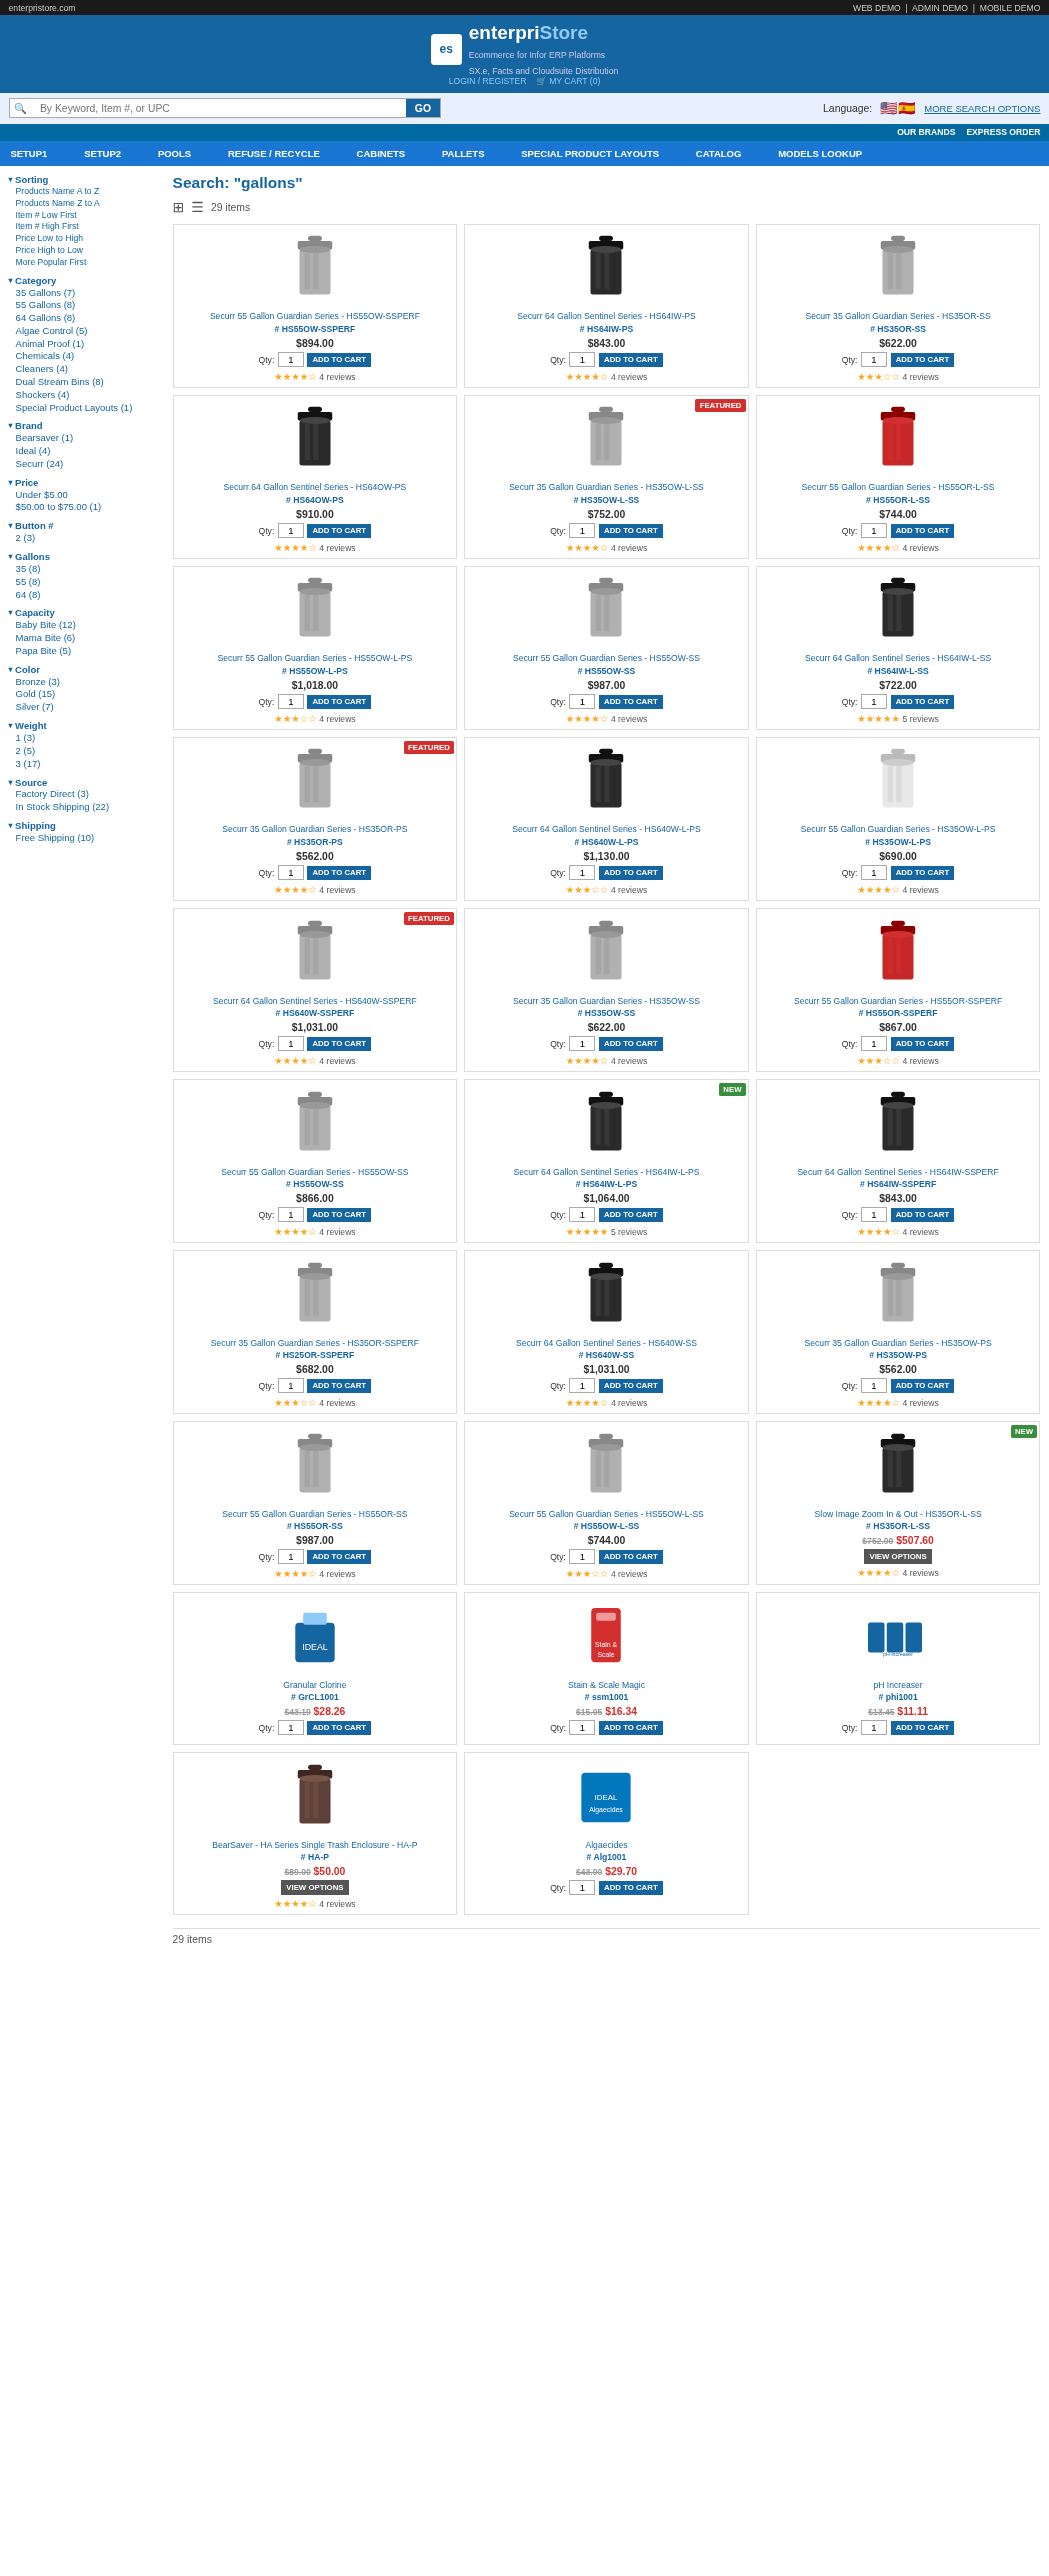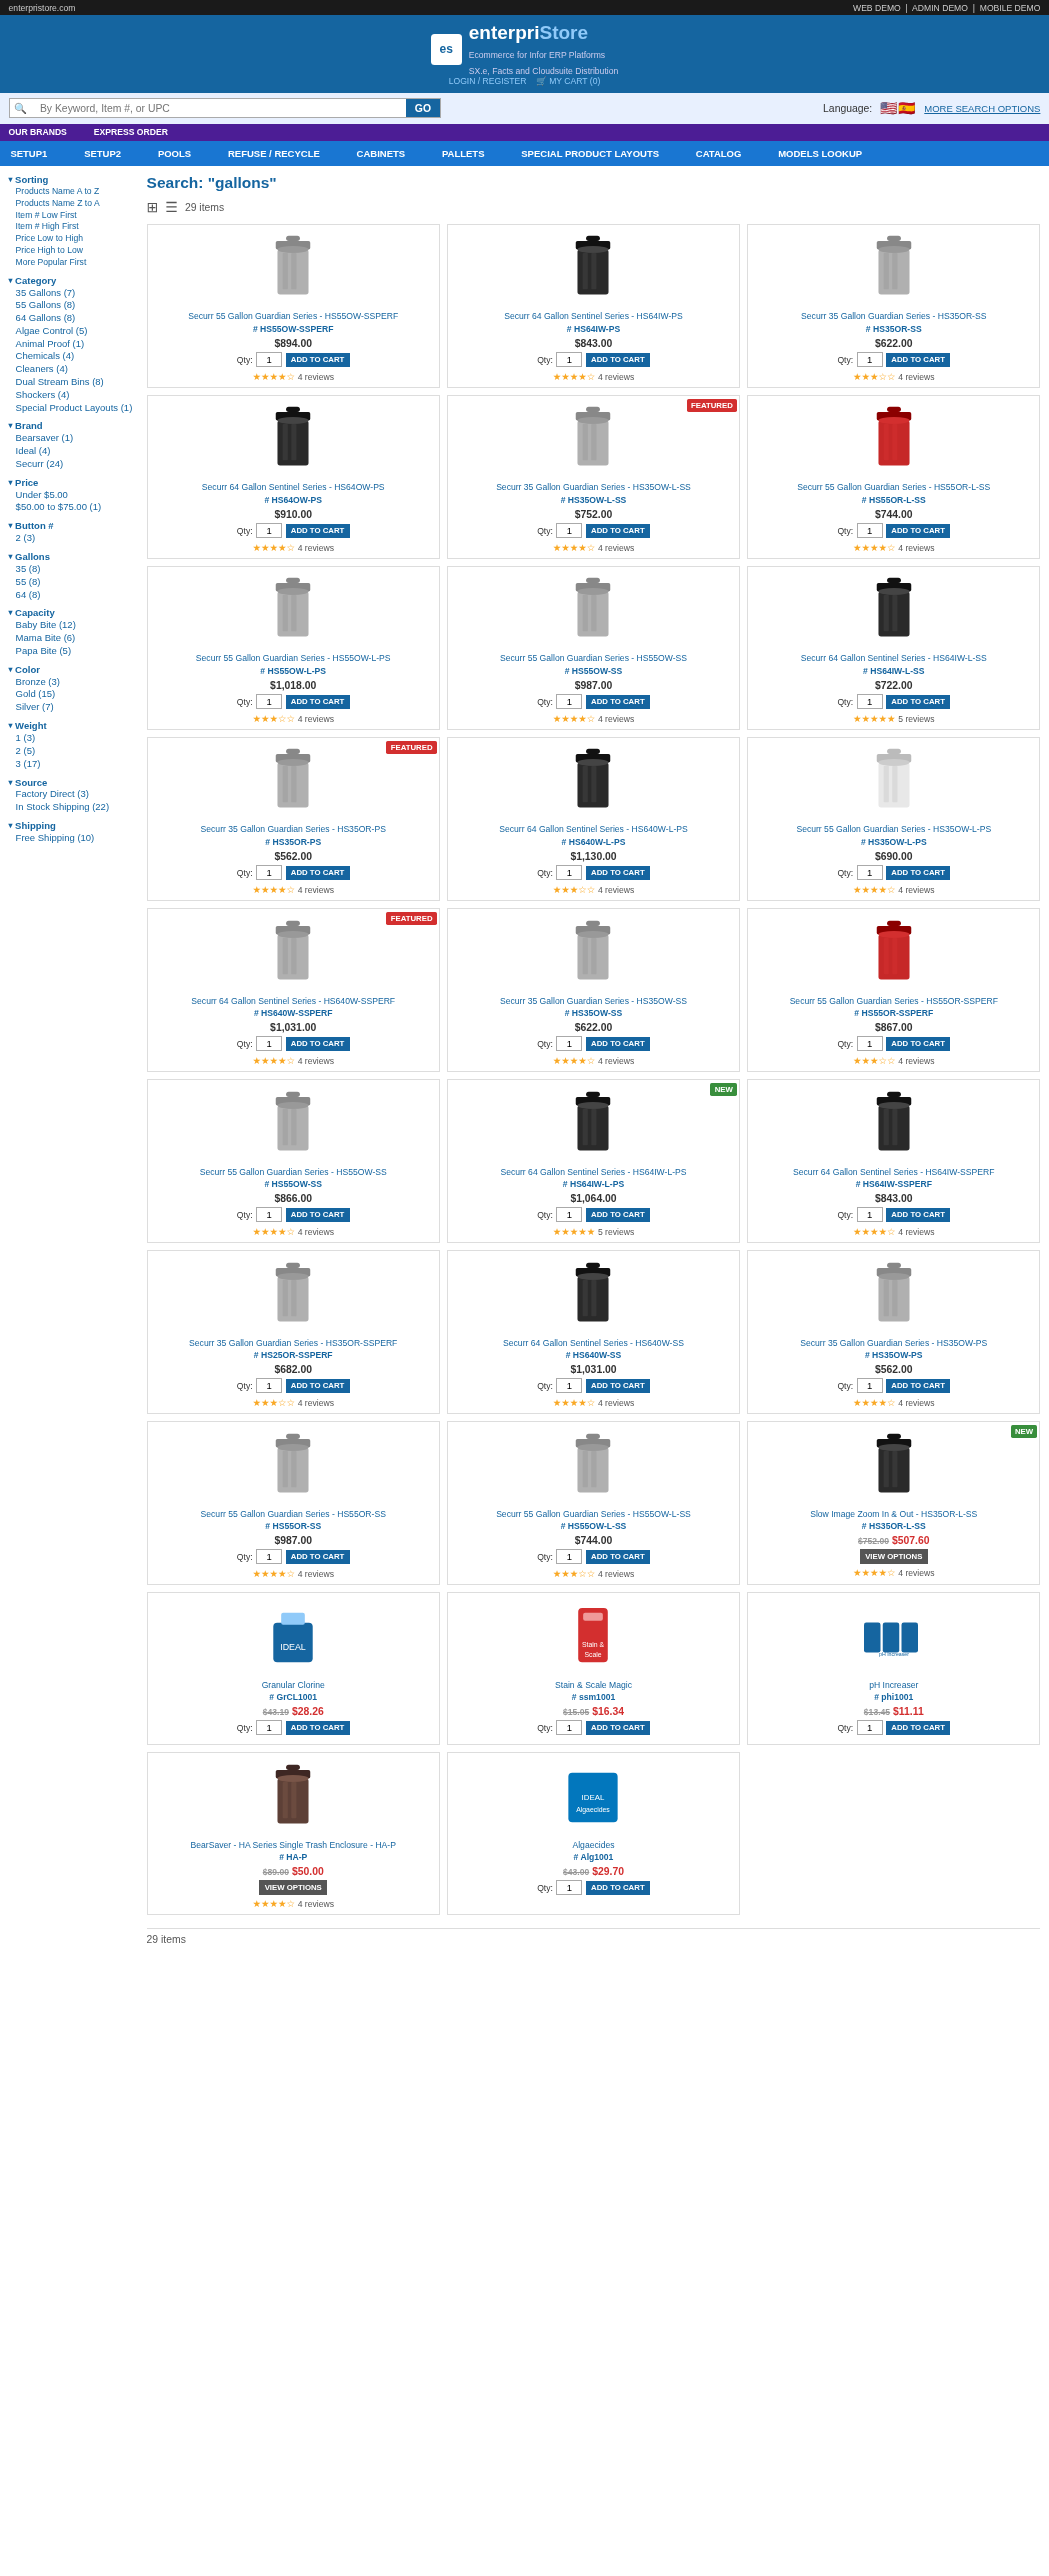--- a/index.html
+++ b/index.html
@@ -59,27 +59,28 @@
     .search-btn {
       background: #1565a0; color: #fff; border: none; padding: 3.5px 8.6px;
       font-weight: bold; cursor: pointer; font-size: 10.4px;
     }
     .search-right { margin-left: auto; display: flex; align-items: center; gap: 8.6px; }
     .language-flag { font-size: 14px; }
     .more-search { color: #1565a0; font-size: 9.5px; cursor: pointer; text-decoration: underline; }
 
     
     .brands-bar {
-      background: #4c1d95;
+      background: #0369a1;
       color: #fff;
       font-size: 8.6px;
       padding: 3.5px 8.6px;
       display: flex;
       align-items: center;
-      gap: 27px;
+      gap: 11px;
+      justify-content: flex-end;
     }
     .brands-bar a { color: #fff; text-decoration: none; font-weight: bold; }
 
     
     .nav-menu {
       background: #1976d2;
       display: flex;
       gap: 16px;
     }
     .nav-item {
@@ -89,21 +90,21 @@
       font-weight: bold;
       cursor: pointer;
       text-transform: uppercase;
       white-space: nowrap;
     }
 
     
     .main-content {
       display: flex;
       padding: 8.6px;
-      gap: 0;
+      gap: 26px;
     }
 
     
     .sidebar {
       width: 138px;
       flex-shrink: 0;
       font-size: 9.5px;
     }
     .sidebar-section { margin-bottom: 7px; }
     .sidebar-section-title {

